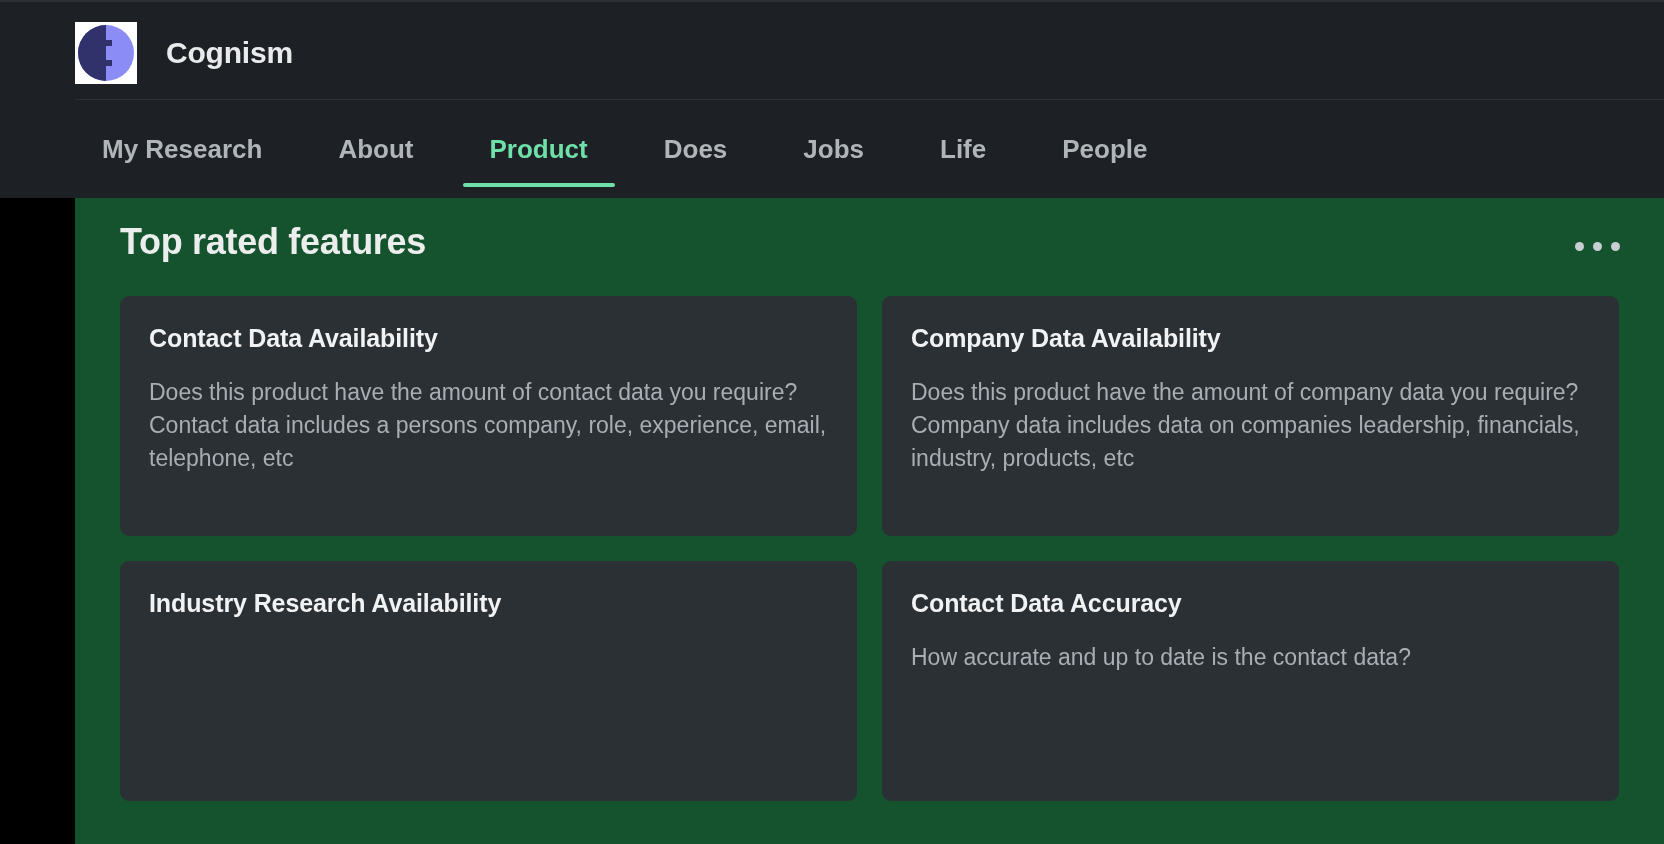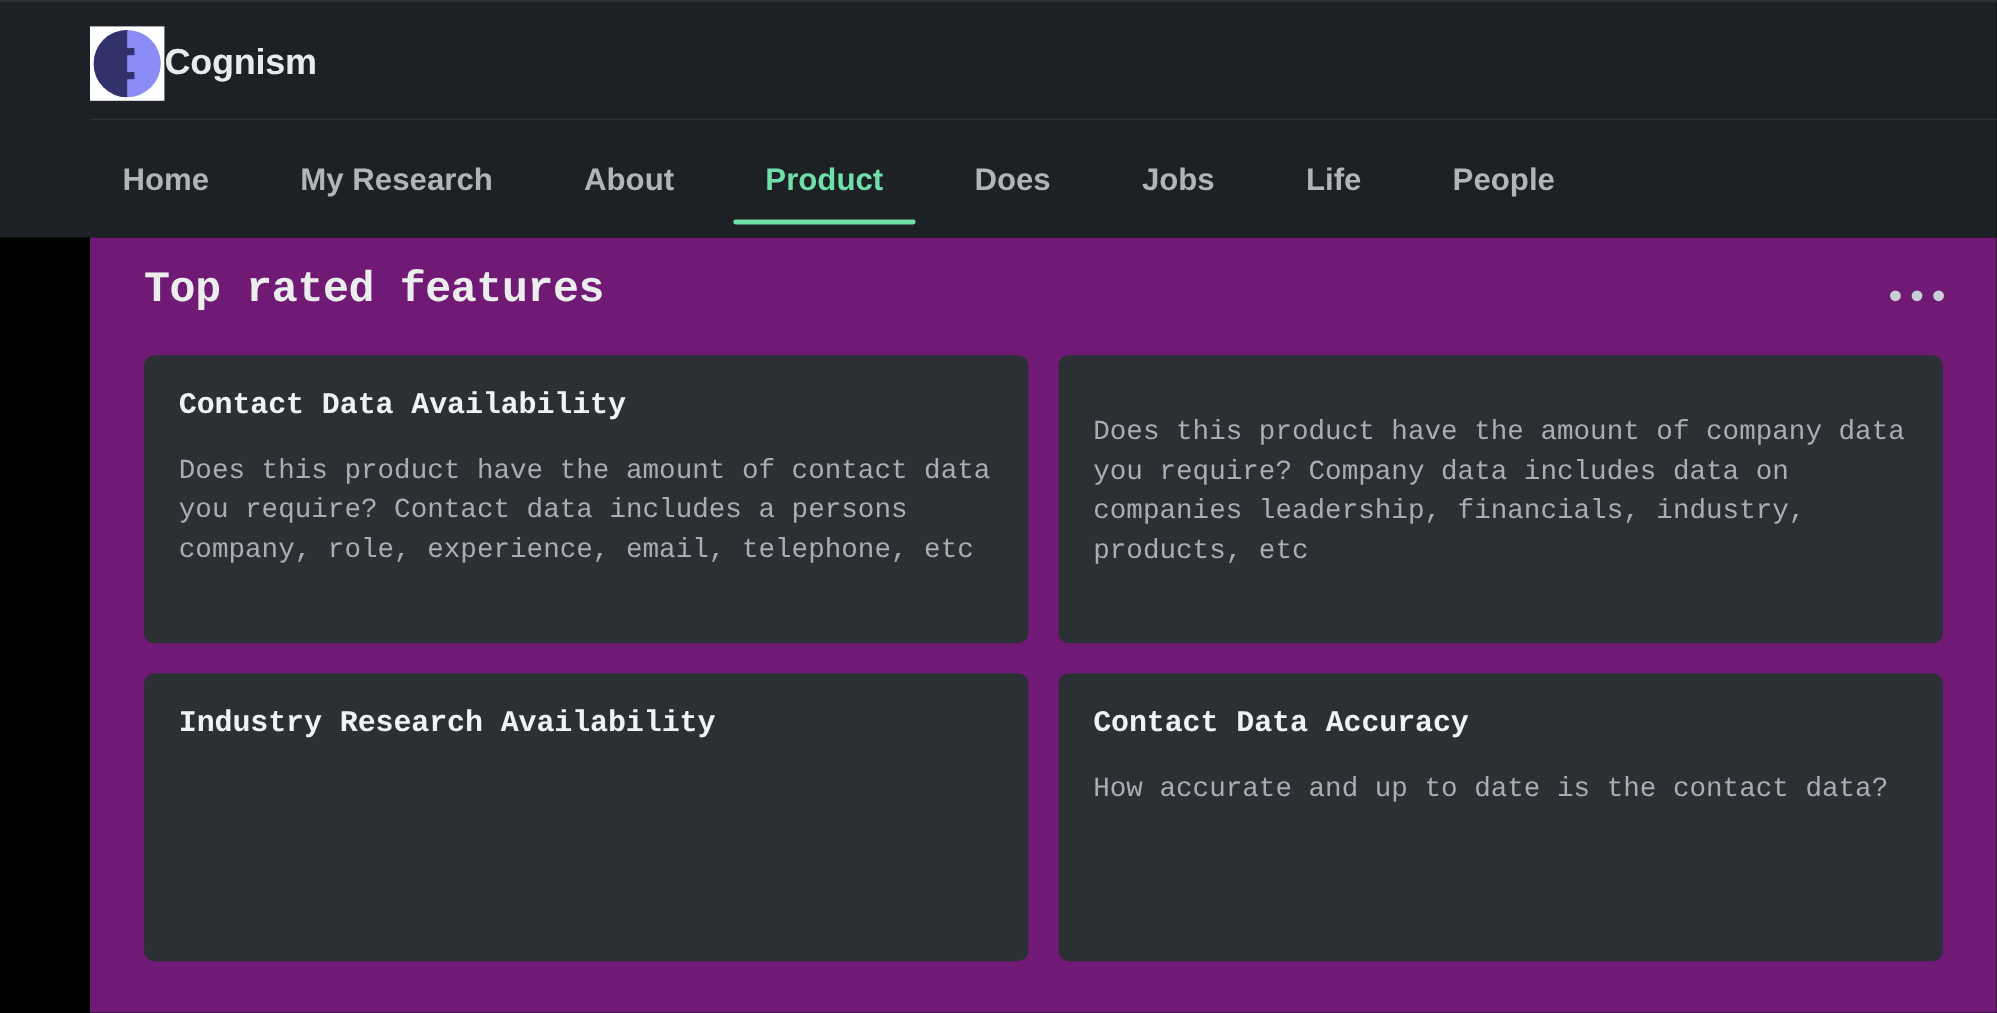--- a/index.html
+++ b/index.html
@@ -68,20 +68,21 @@
     background: #31316b;
   }
   .logo-notch-cut {
     position: absolute;
     left: 28px; top: 21px;
     width: 10px; height: 14px;
     background: #8b8cf5;
   }
 
   .brand-name {
+    margin-left: 29px;
     color: #e9eaeb;
     font-size: 30px;
     font-weight: bold;
     letter-spacing: -0.2px;
     white-space: nowrap;
     text-align: right;
   }
 
   .brand-divider {
     position: absolute;
@@ -140,23 +141,22 @@
     background: #000000;
   }
 
   
   .content {
     position: absolute;
     left: 75px;
     top: 198px;
     width: 1589px;
     height: 646px;
-    background: #701a75;
+    background: #14532d;
     overflow: hidden;
-    font-family: Liberation Mono, monospace;
   }
 
   .section-head {
     position: relative;
     padding: 22px 45px 0 45px;
   }
 
   .section-title {
     color: #eceded;
     font-size: 36px;
@@ -237,23 +237,20 @@
           <div class="logo-notch-cut"></div>
         </div>
       </div>
       <div class="brand-name">Cognism</div>
     </div>
 
     <div class="brand-divider"></div>
 
     <div class="nav">
       <div class="nav-item">
-        <span>Home</span>
-      </div>
-      <div class="nav-item">
         <span>My Research</span>
       </div>
       <div class="nav-item">
         <span>About</span>
       </div>
       <div class="nav-item active">
         <span>Product</span>
         <span class="nav-underline"></span>
       </div>
       <div class="nav-item">
@@ -286,20 +283,21 @@
     </div>
 
     <div class="cards">
 
       <div class="card">
         <div class="card-title">Contact Data Availability</div>
         <div class="card-desc">Does this product have the amount of contact data you require? Contact data includes a persons company, role, experience, email, telephone, etc</div>
       </div>
 
       <div class="card">
+        <div class="card-title">Company Data Availability</div>
         <div class="card-desc">Does this product have the amount of company data you require? Company data includes data on companies leadership, financials, industry, products, etc</div>
       </div>
 
       <div class="card">
         <div class="card-title">Industry Research Availability</div>
       </div>
 
       <div class="card">
         <div class="card-title">Contact Data Accuracy</div>
         <div class="card-desc">How accurate and up to date is the contact data?</div>

